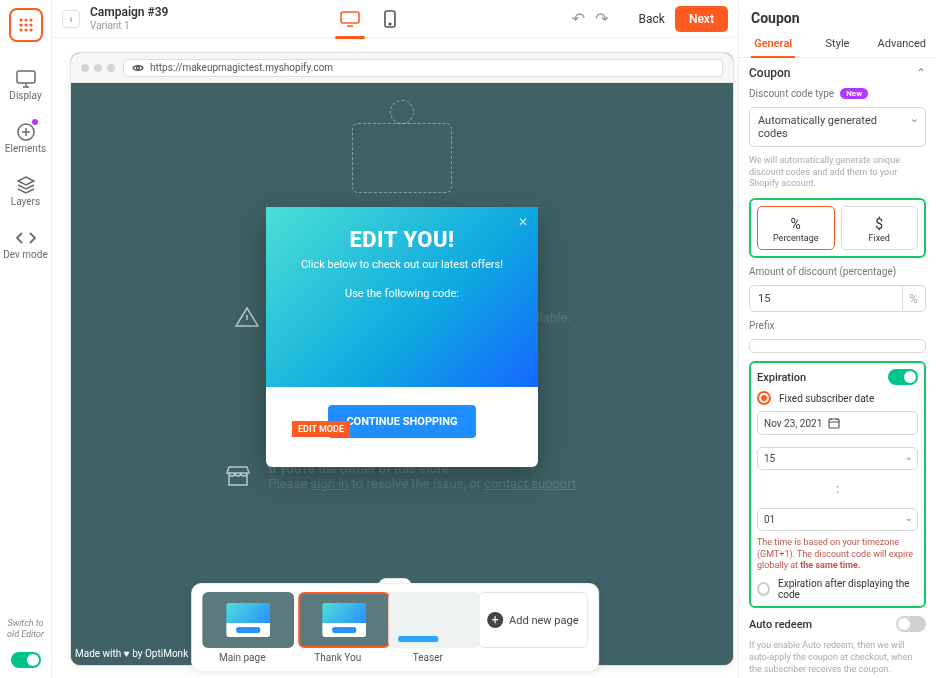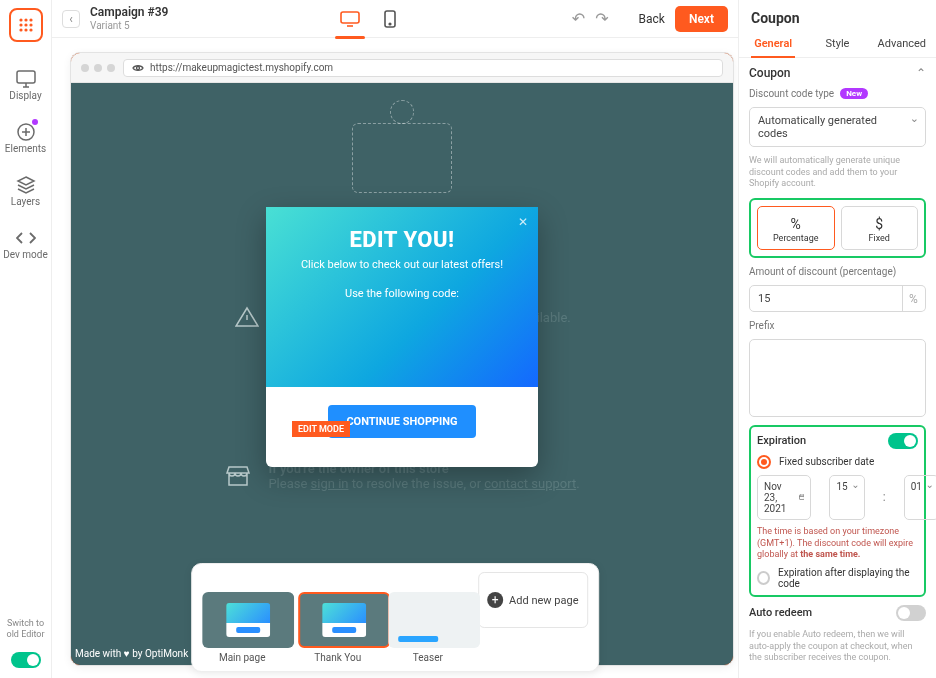--- a/index.html
+++ b/index.html
@@ -7,21 +7,21 @@
   .app { display: flex; width: 936px; height: 678px; }
 
   
   .left-rail { width: 52px; border-right: 1px solid #eee; display: flex; flex-direction: column; align-items: center; padding-top: 8px; background: #fff; }
   .brand { width: 34px; height: 34px; border-radius: 8px; border: 2px solid #ff5a1f; display: flex; align-items: center; justify-content: center; margin-bottom: 18px; color: #ff5a1f; }
   .brand svg { display:block }
   .rail-item { width: 52px; text-align: center; padding: 8px 0 12px; font-size: 10px; color: #6b6b6b; position: relative; }
   .rail-icon { height: 22px; display:flex; align-items:center; justify-content:center; color:#6b6b6b; }
   .rail-item .dot { position:absolute; top:6px; right:14px; width:6px; height:6px; background:#b238ff; border-radius:50%; }
   .rail-spacer { flex: 1; }
-  .rail-bottom { text-align:center; font-size:9px; color:#888; padding:0 4px 8px; line-height:1.2; }
+  .rail-bottom { text-align:center; font-size:9px; color:#888; padding:0 4px 8px; line-height:1.2;font-style:italic; }
   .rail-toggle { width:30px; height:16px; border-radius:8px; background:#00c48c; position:relative; margin: 4px auto 10px; }
   .rail-toggle::after { content:""; position:absolute; right:2px; top:2px; width:12px; height:12px; background:#fff; border-radius:50%; }
 
   
   .main-col { flex:1; display:flex; flex-direction:column; min-width:0; }
   .top-bar { height:38px; border-bottom:1px solid #eee; display:flex; align-items:center; padding:0 10px; gap:10px; }
   .back-chip { width:18px; height:18px; border:1px solid #ddd; border-radius:4px; display:flex; align-items:center; justify-content:center; color:#888; background:#fff; font-size:12px; }
   .title-block { line-height:1.1; }
   .title-line1 { font-size:12px; font-weight:600; }
   .title-line2 { font-size:10px; color:#999; }
@@ -61,21 +61,21 @@
   .edit-chip { position:absolute; left:26px; top:214px; background:#ff5a1f; color:#fff; font-size:9px; font-weight:600; padding:3px 6px; z-index:3; }
   .coupon-box { position:relative; margin:-26px 26px 0; background:#fff; border:2px solid #ff5a1f; border-radius:6px; padding:14px 0; text-align:center; font-weight:800; font-size:20px; box-shadow:0 4px 6px rgba(0,0,0,0.12);}
   .modal-body { padding:18px 0 29px; text-align:center; }
   .cont-btn { display:inline-block; background:#1f8fff; color:#fff; font-size:11px; font-weight:700; padding:10px 18px; border-radius:4px; }
 
   
   .page-caret { position:absolute; left:50%; bottom:86px; transform:translateX(-50%); width:34px; height:14px; background:#fff; border:1px solid #e0e0e0; border-top-left-radius:8px; border-top-right-radius:8px; display:flex; align-items:center; justify-content:center; color:#999; font-size:10px; }
 
   
   .page-tray { position:absolute; left:50%; bottom:6px; transform:translateX(-50%); background:#fff; border:1px solid #eee; border-radius:10px; box-shadow:0 2px 8px rgba(0,0,0,0.08); padding:8px 10px; display:flex; gap:10px; align-items:flex-start; }
-  .page-card { width:80px;margin-top:20px; }
+  .page-card { width:80px; }
   .page-thumb { width:92px; height:56px; background:#5b7a7d; border-radius:6px; position:relative; overflow:hidden; border:2px solid transparent; }
   .page-thumb.tease { background:#eef2f3; }
   .page-thumb.tease::after { content:""; position:absolute; left:8px; bottom:4px; width:40px; height:6px; background:#2aa5ff; border-radius:2px; }
   .page-thumb .mini { position:absolute; left:50%; top:50%; transform:translate(-50%,-50%); width:44px; height:34px; border-radius:3px; overflow:hidden; }
   .mini-top { height:20px; background:linear-gradient(135deg,#4de0d8,#2a8fff); }
   .mini-bot { height:14px; background:#fff; display:flex; align-items:center; justify-content:center; }
   .mini-btn { width:24px; height:6px; background:#2a8fff; border-radius:2px; }
   .page-thumb.selected { border-color:#ff5a1f; }
   .page-name { font-size:10px; text-align:center; color:#555; margin-top:4px; }
   .page-arrow { align-self:center; color:#cfcfcf; margin:-10px -4px 0; }
@@ -107,21 +107,21 @@
   .text-input { flex:1; border:1px solid #d8d8d8; border-radius:5px; padding:6px 8px; font-size:11px; color:#444; background:#fff; }
   .suffix { width:24px; border:1px solid #d8d8d8; border-left:0; border-top-right-radius:5px; border-bottom-right-radius:5px; display:flex; align-items:center; justify-content:center; color:#aaa; margin-left:-1px; }
   .toggle { width:30px; height:16px; border-radius:8px; background:#00c48c; position:relative; }
   .toggle::after { content:""; position:absolute; right:2px; top:2px; width:12px; height:12px; background:#fff; border-radius:50%; }
   .toggle.off { background:#d1d1d1; }
   .toggle.off::after { right:auto; left:2px; }
   .radio-row { display:flex; align-items:center; gap:8px; font-size:10px; color:#333; }
   .radio { width:14px; height:14px; border-radius:50%; border:2px solid #ff5a1f; display:flex; align-items:center; justify-content:center; }
   .radio .inner { width:6px; height:6px; background:#ff5a1f; border-radius:50%; }
   .radio.off { border-color:#ccc; }
-  .date-row { display:flex; gap:18px; }
+  .date-row { display:flex; gap:12px;flex-direction:column; }
   .date-box { display:flex; align-items:center; border:1px solid #d8d8d8; border-radius:5px; padding:5px 6px; font-size:10px; gap:6px; color:#444; }
   .mini-sel { border:1px solid #d8d8d8; border-radius:5px; padding:5px 16px 5px 6px; font-size:10px; color:#444; position:relative; }
   .mini-sel::after { content:"⌄"; position:absolute; right:4px; top:3px; color:#888; }
   .tz-text { font-size:9px; color:#c0564f; line-height:1.3; }
   .tz-text b { font-weight:700; }
 </style>
 </head>
 <body>
 
 <div class="app">
@@ -180,21 +180,21 @@
     <div class="rail-spacer"></div>
     <div class="rail-bottom">Switch to old Editor</div>
     <div class="rail-toggle"></div>
   </div>
 
   <div class="main-col">
     <div class="top-bar">
       <div class="back-chip">‹</div>
       <div class="title-block">
         <div class="title-line1">Campaign #39</div>
-        <div class="title-line2">Variant 5</div>
+        <div class="title-line2">Variant 1</div>
       </div>
       <div class="device-group">
         <div class="device-btn active">
           <svg width="20" height="16" viewBox="0 0 20 16" fill="none" stroke="currentColor" stroke-width="1.6">
               <rect x="1" y="1" width="18" height="11" rx="2"></rect>
               <path d="M7 15h6"></path>
             </svg>
         </div>
         <div class="device-btn">
           <svg width="12" height="18" viewBox="0 0 12 18" fill="none" stroke="currentColor" stroke-width="1.6">

